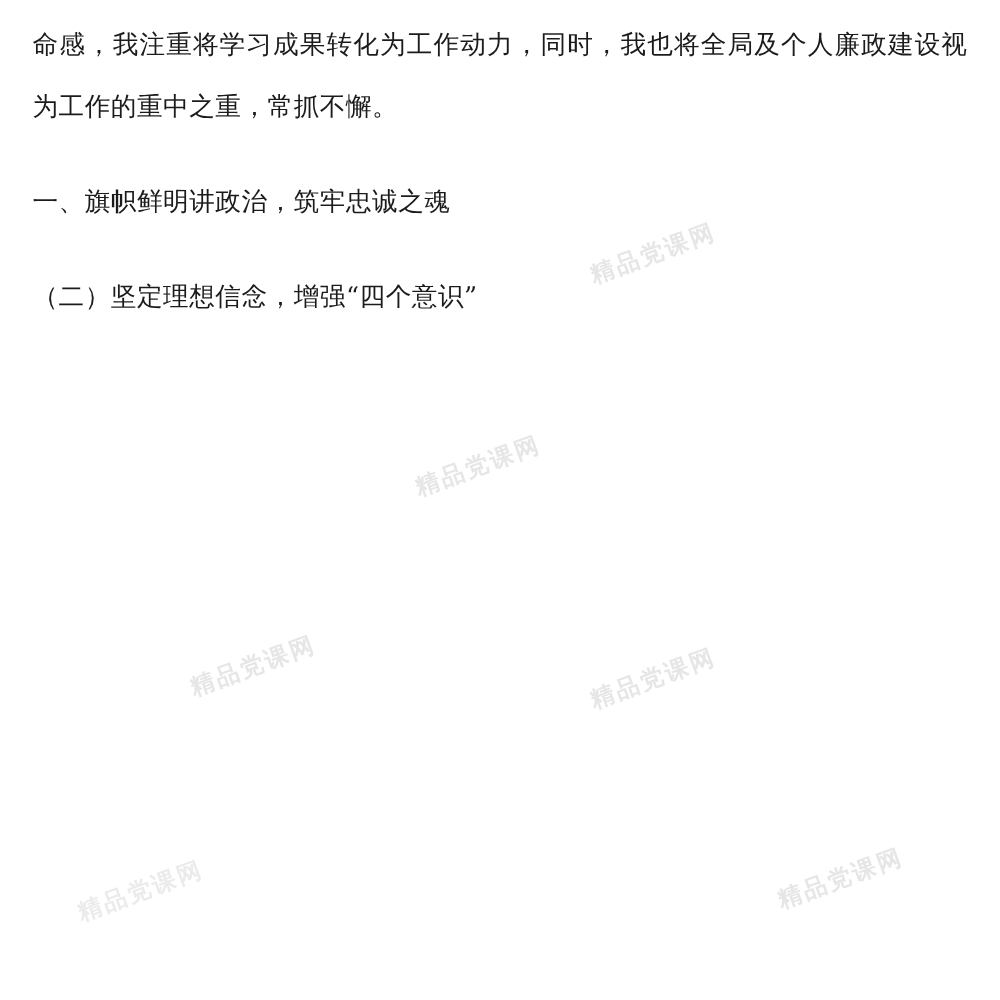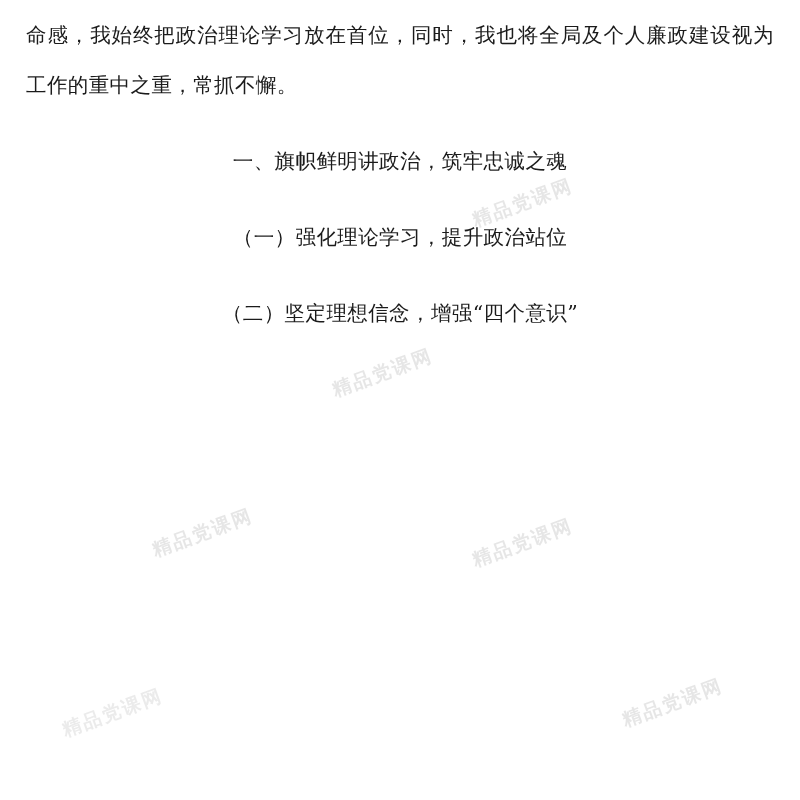--- a/index.html
+++ b/index.html
@@ -38,21 +38,20 @@
   }
   p.spacer-after {
     margin-bottom: 26px;
   }
   p.heading {
     margin: 0 0 26px 0;
     font-size: 20.5px;
     line-height: 50px;
     color: #1b1b1b;
     letter-spacing: 0.4px;
-    text-align: center;
   }
   
   .watermark-layer {
     position: absolute;
     inset: 0;
     z-index: 5;
     pointer-events: none;
     overflow: hidden;
   }
   .wm {
@@ -71,25 +70,24 @@
   .wm-d { left: 470px; top: 530px; }
   .wm-e { left: 620px; top: 690px; }
   .wm-f { left: 60px;  top: 700px; opacity: 0.8; }
 </style>
 </head>
 <body>
 
 <div class="page">
 
   <div class="doc-body">
-    <p class="para spacer-after">命感，我始终把政治理论学习放在首位，同时，我也将全局及个人廉政建设视为工作的重中之重，常抓不懈。</p>
+    <p class="para spacer-after">命感，我注重将学习成果转化为工作动力，同时，我也将全局及个人廉政建设视为工作的重中之重，常抓不懈。</p>
 
     <p class="heading">一、旗帜鲜明讲政治，筑牢忠诚之魂</p>
 
-    <p class="heading">（一）强化理论学习，提升政治站位</p>
 
 
     <p class="heading">（二）坚定理想信念，增强“四个意识”</p>
   </div>
 
   <div class="watermark-layer">
     <span class="wm wm-a">精品党课网</span>
     <span class="wm wm-b">精品党课网</span>
     <span class="wm wm-c">精品党课网</span>
     <span class="wm wm-d">精品党课网</span>

